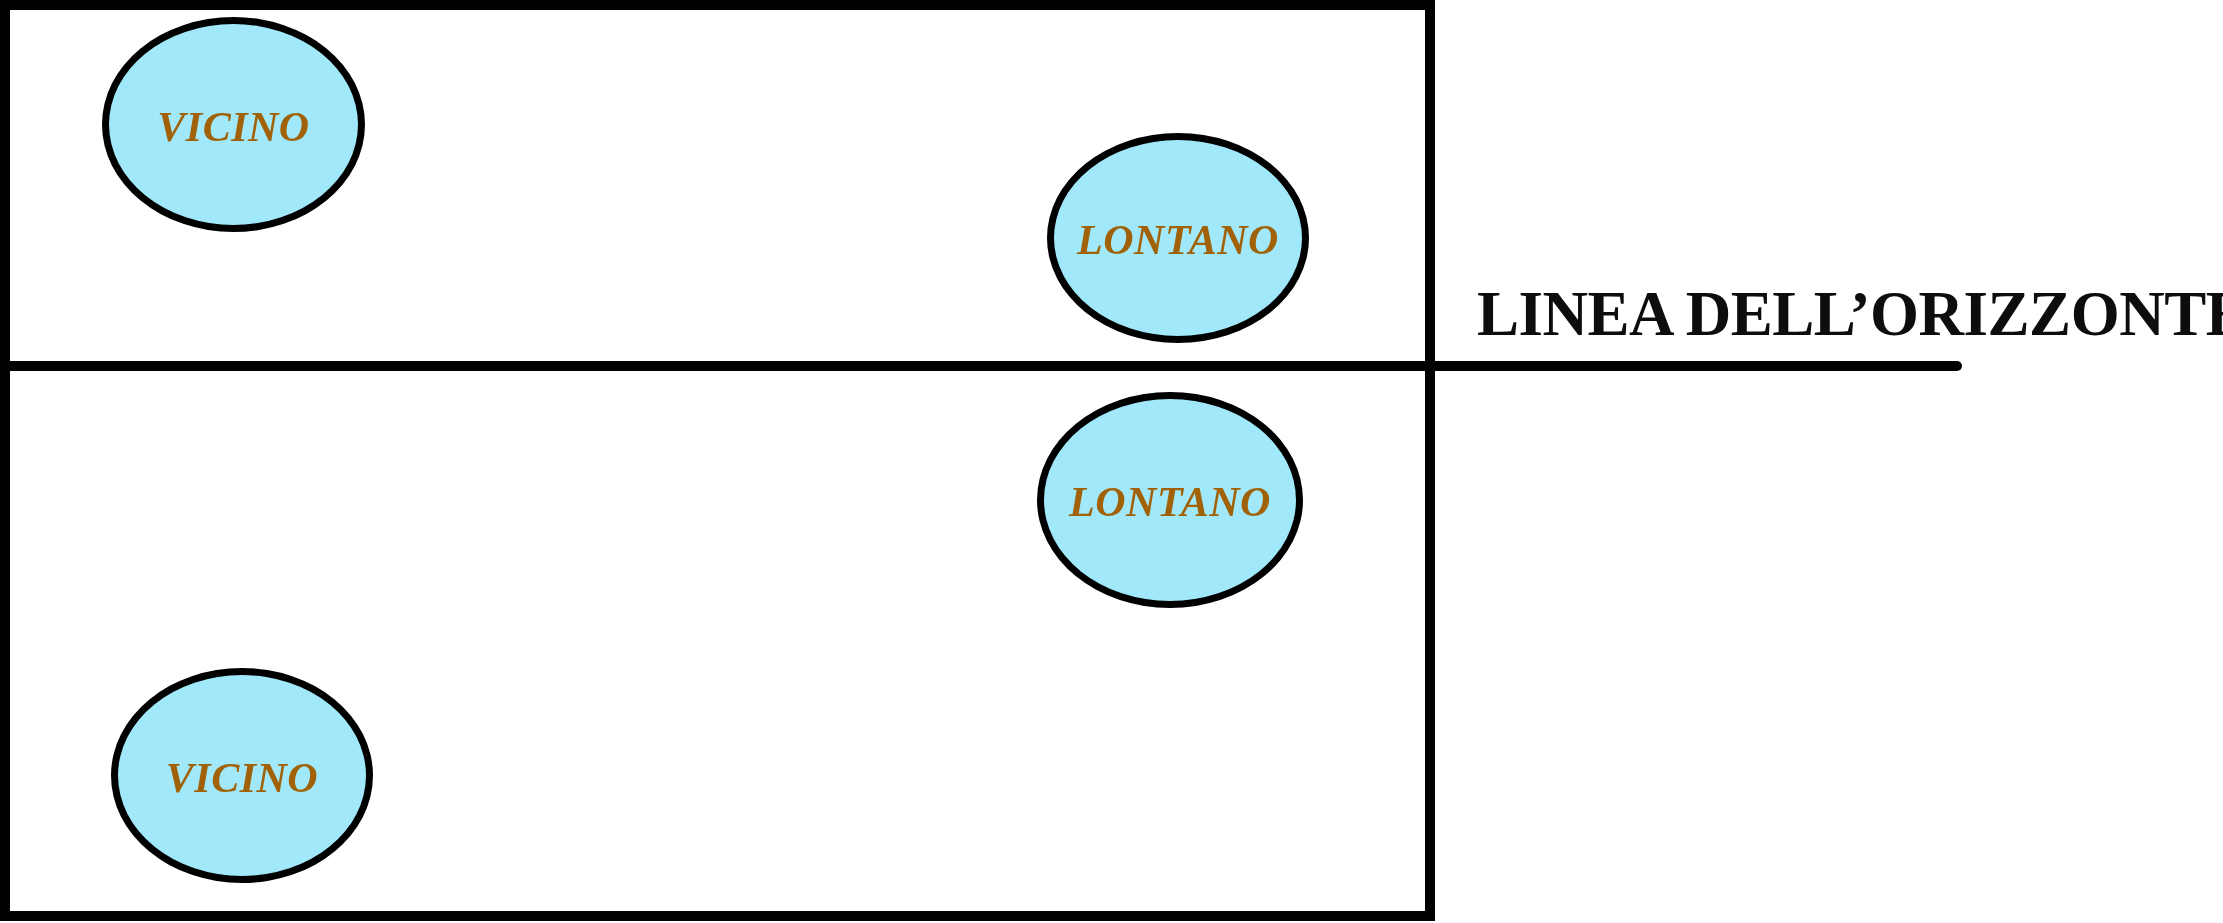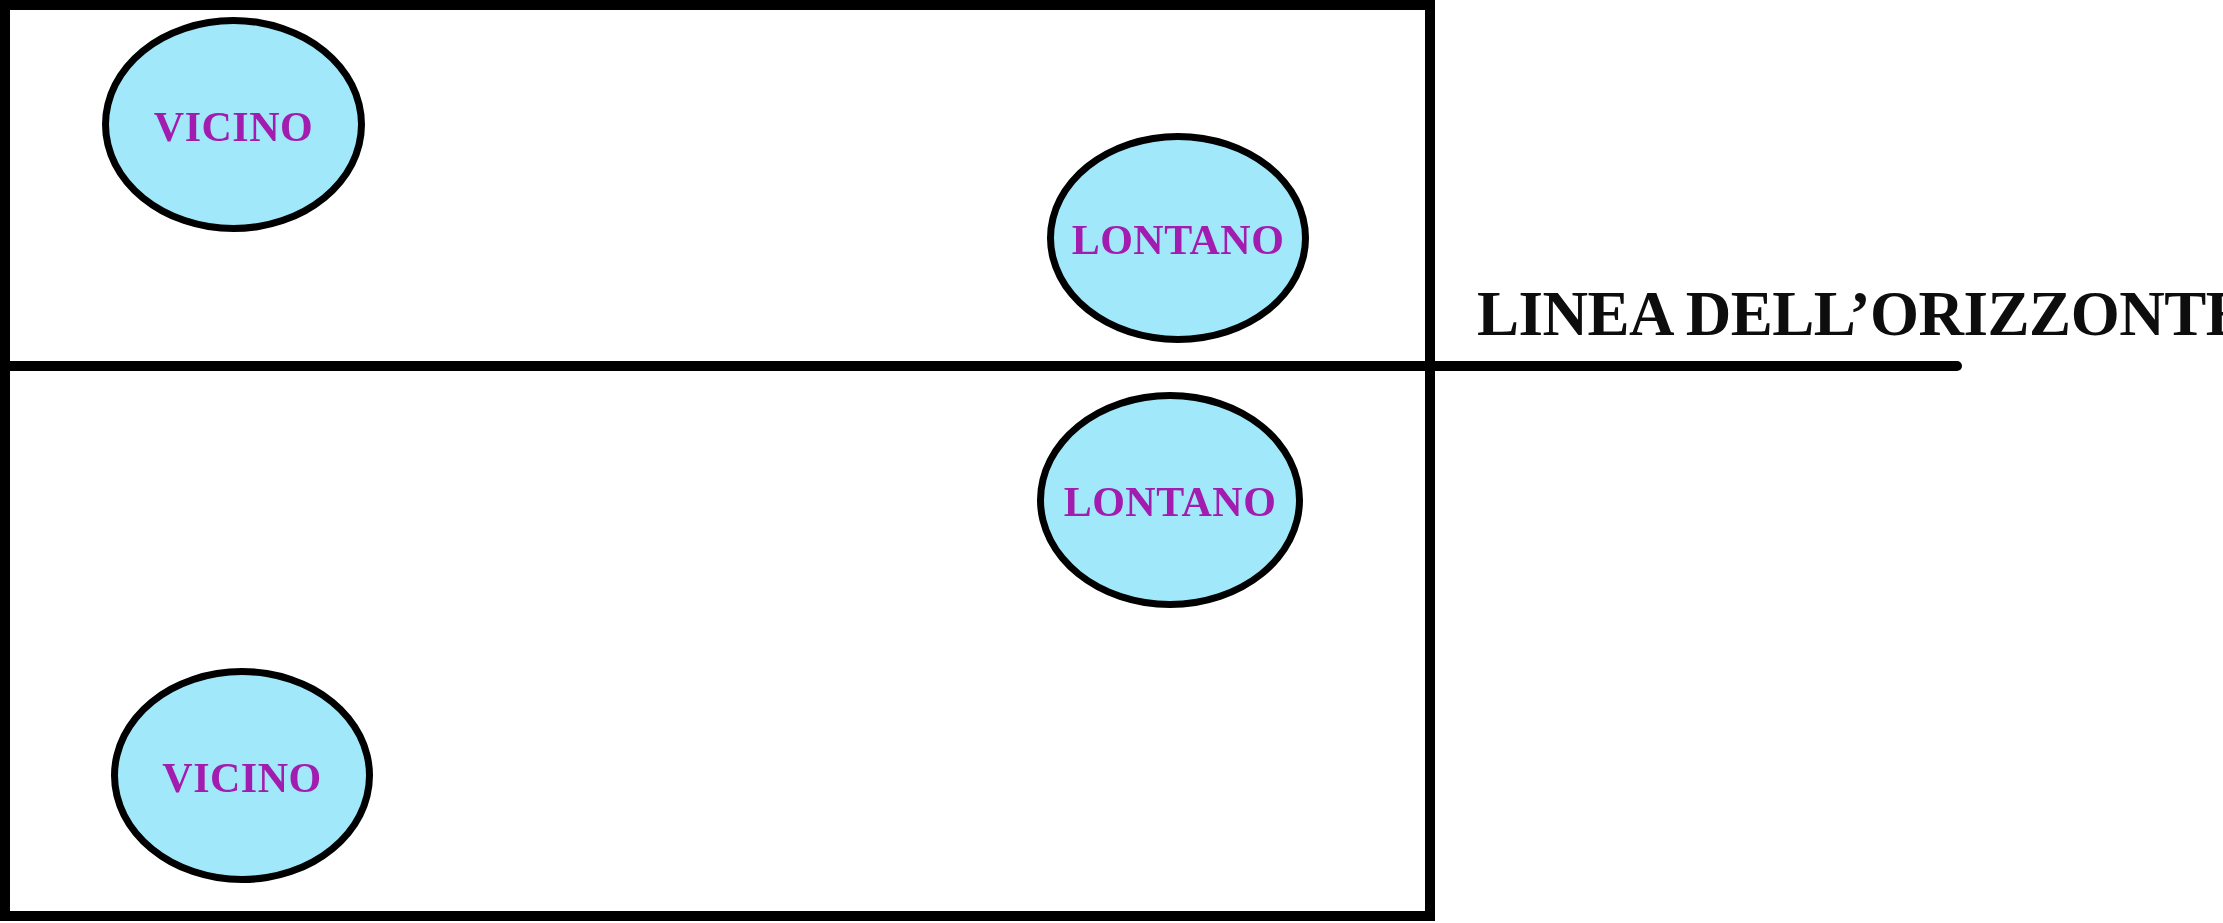--- a/index.html
+++ b/index.html
@@ -40,24 +40,25 @@
     border-radius: 50%;
     box-sizing: border-box;
     background: #a0e8fa;
     display: flex;
     align-items: center;
     justify-content: center;
   }
   .ellipse .label {
     font-weight: bold;
     font-size: 42px;
-    color: #a21caf;
+    color: #a16207;
     letter-spacing: 0.5px;
     white-space: nowrap;
     transform: translateY(2px);
+    font-style: italic;
   }
   .ellipse.vicino-upper { left: 102px; top: 17px;  width: 263px; height: 215px; }
   .ellipse.lontano-upper{ left: 1047px; top: 133px; width: 262px; height: 210px; }
   .ellipse.lontano-lower{ left: 1037px; top: 392px; width: 266px; height: 216px; }
   .ellipse.vicino-lower { left: 111px; top: 668px; width: 262px; height: 215px; }
   .horizon-label {
     position: absolute;
     left: 1477px;
     top: 283px;
     font-weight: bold;

